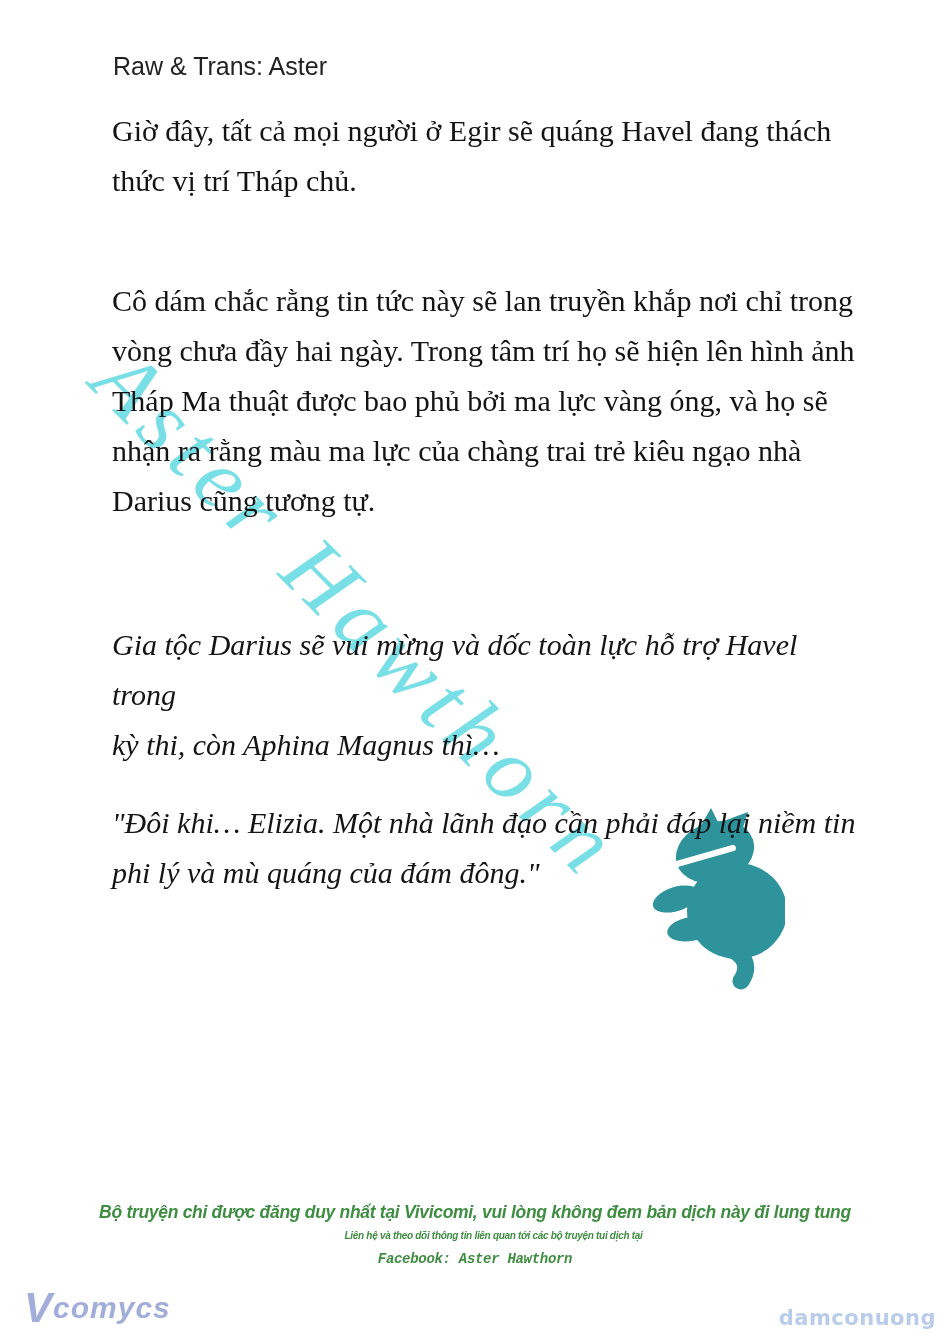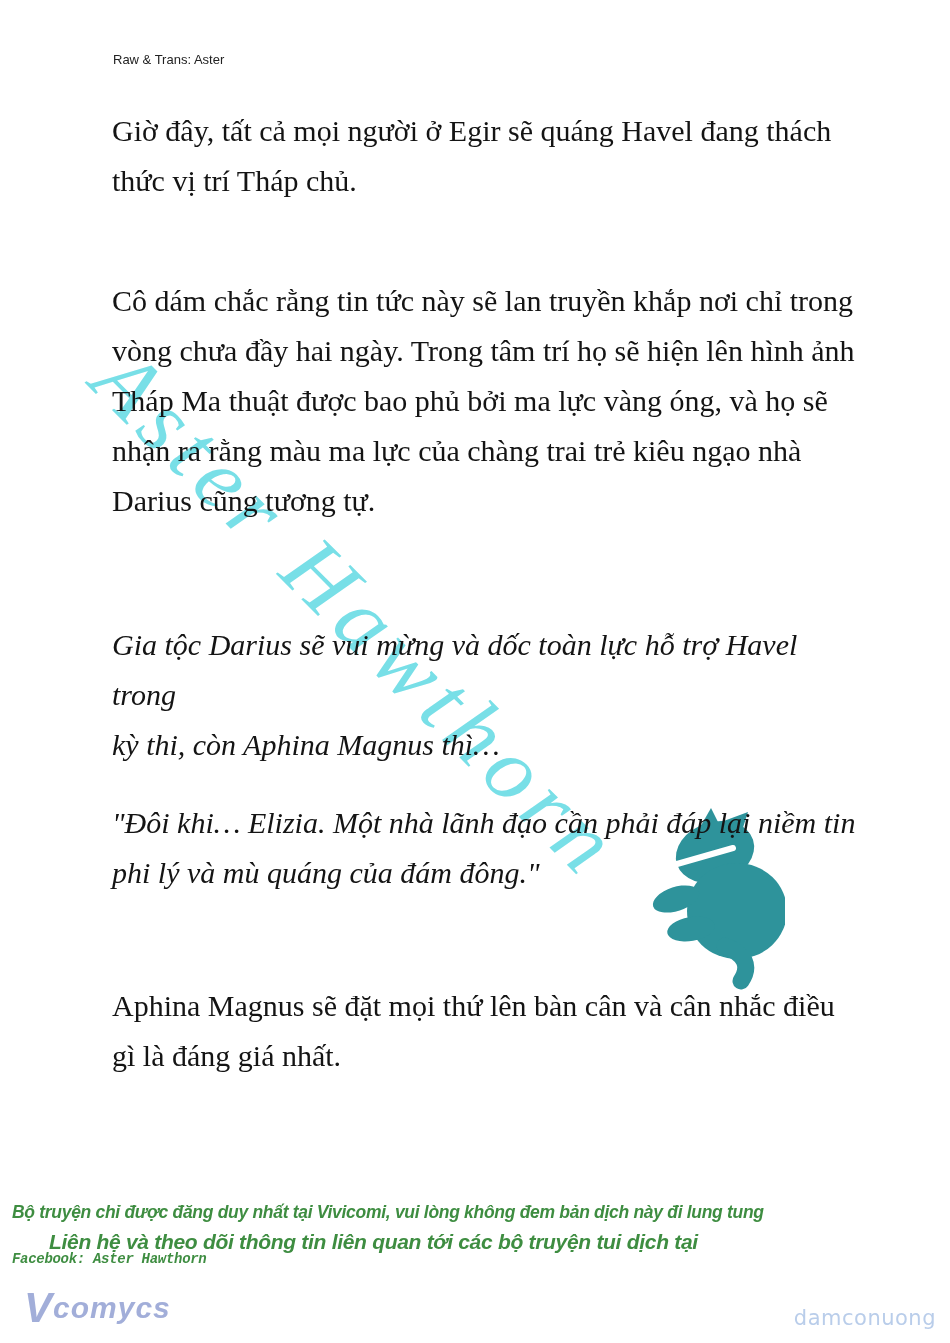--- a/index.html
+++ b/index.html
@@ -8,21 +8,21 @@
     width:950px;height:1343px;
     margin:0 auto;
     background:#ffffff;
     overflow:hidden;
     font-family:"Liberation Serif","DejaVu Serif",serif;
   }
   
   .credit{
     position:absolute;left:113px;top:52px;
     font-family:"Liberation Sans","DejaVu Sans",sans-serif;
-    font-size:13px;color:#222;z-index:3;
+    font-size:25px;color:#222;z-index:3;
   }
   
   .para{
     position:absolute;left:112px;width:745px;
     font-size:30px;line-height:50px;color:#141414;
     white-space:pre-line;z-index:3;
   }
   .p1{top:106px;}
   .p2{top:276px;}
   .p3{top:620px;font-style:italic;}
@@ -36,43 +36,42 @@
     font-style:italic;
     font-size:90px;letter-spacing:9px;white-space:nowrap;
     color:var(--wm-color,#5BD8E2);opacity:.82;z-index:1;
   }
   
   .cat{
     position:absolute;left:645px;top:806px;width:140px;height:185px;z-index:2;
   }
   
   .footer-line{
-    position:absolute;left:0;right:0;text-align:left;
+    position:absolute;left:0;right:0;text-align:center;
     font-family:"Liberation Sans","DejaVu Sans",sans-serif;
     font-weight:bold;font-style:italic;
     color:var(--footer-color,#3E8D41);z-index:3;
     letter-spacing:-0.3px;
-    margin-left:12px;
   }
   .f1{top:1202px;font-size:17.5px;}
-  .f2{top:1230px;font-size:21px;padding-left:37px;}
+  .f2{top:1230px;font-size:10px;padding-left:37px;}
   .f3{top:1251px;font-size:14px;font-family:Liberation Mono, monospace;}
   
   .vcomycs{
     position:absolute;left:24px;top:1290px;z-index:2;
     font-family:"Liberation Sans","DejaVu Sans",sans-serif;
     font-style:italic;font-weight:bold;
     color:#8C9BD0;opacity:.8;letter-spacing:1px;
     font-size:30px;line-height:36px;white-space:nowrap;
   }
   .vcomycs .v-big{font-size:42px;vertical-align:-4px;}
   .damconuong{
     position:absolute;right:14px;top:1306px;z-index:2;
     font-family:"DejaVu Sans","Liberation Sans",sans-serif;
-    font-weight:normal;font-size:21px;letter-spacing:.5px;
+    font-weight:bold;font-size:21px;letter-spacing:.5px;
     color:#B9CDEA;text-shadow:0 0 3px rgba(255,255,255,.9);margin-left:7px;
   }
 </style>
 </head>
 <body>
 
 <div class="page">
 
   <div class="wm">Aster Hawthorn</div>
 
@@ -101,22 +100,20 @@
 thức vị trí Tháp chủ.</div>
   <div class="para p2">Cô dám chắc rằng tin tức này sẽ lan truyền khắp nơi chỉ trong
 vòng chưa đầy hai ngày. Trong tâm trí họ sẽ hiện lên hình ảnh
 Tháp Ma thuật được bao phủ bởi ma lực vàng óng, và họ sẽ
 nhận ra rằng màu ma lực của chàng trai trẻ kiêu ngạo nhà
 Darius cũng tương tự.</div>
   <div class="para p3">Gia tộc Darius sẽ vui mừng và dốc toàn lực hỗ trợ Havel trong
 kỳ thi, còn Aphina Magnus thì…</div>
   <div class="para p4">"Đôi khi… Elizia. Một nhà lãnh đạo cần phải đáp lại niềm tin
 phi lý và mù quáng của đám đông."</div>
-  <div class="para p5">Aphina Magnus sẽ đặt mọi thứ lên bàn cân và cân nhắc điều
-gì là đáng giá nhất.</div>
 
   <div class="footer-line f1">Bộ truyện chỉ được đăng duy nhất tại Vivicomi, vui lòng không đem bản dịch này đi lung tung</div>
   <div class="footer-line f2">Liên hệ và theo dõi thông tin liên quan tới các bộ truyện tui dịch tại</div>
   <div class="footer-line f3">Facebook: Aster Hawthorn</div>
 
   <div class="vcomycs"><span class="v-big">V</span><span>comycs</span></div>
   <div class="damconuong">damconuong</div>
 
 </div>
 

